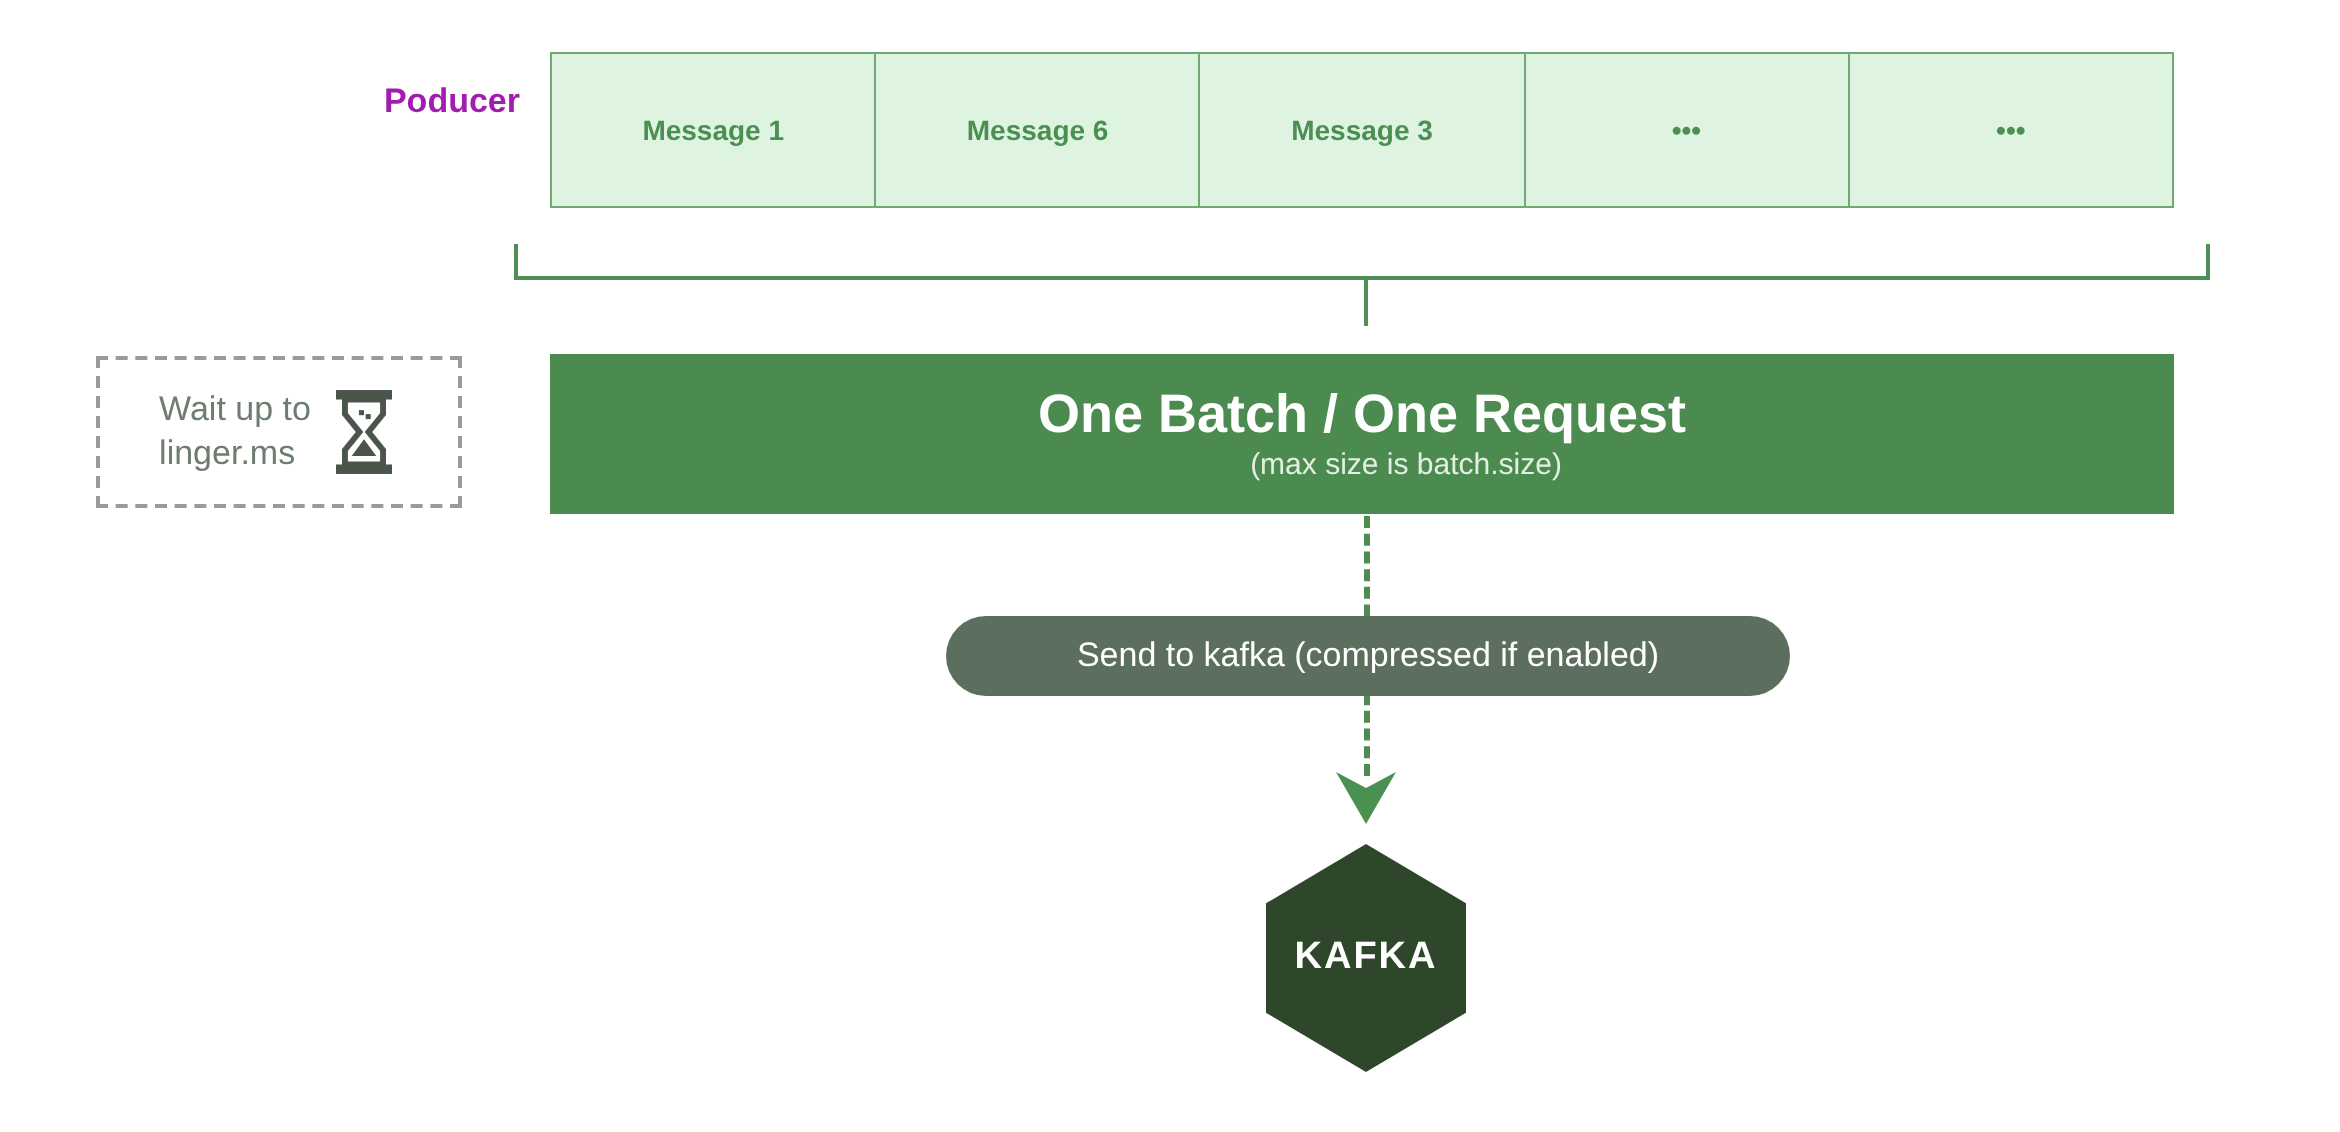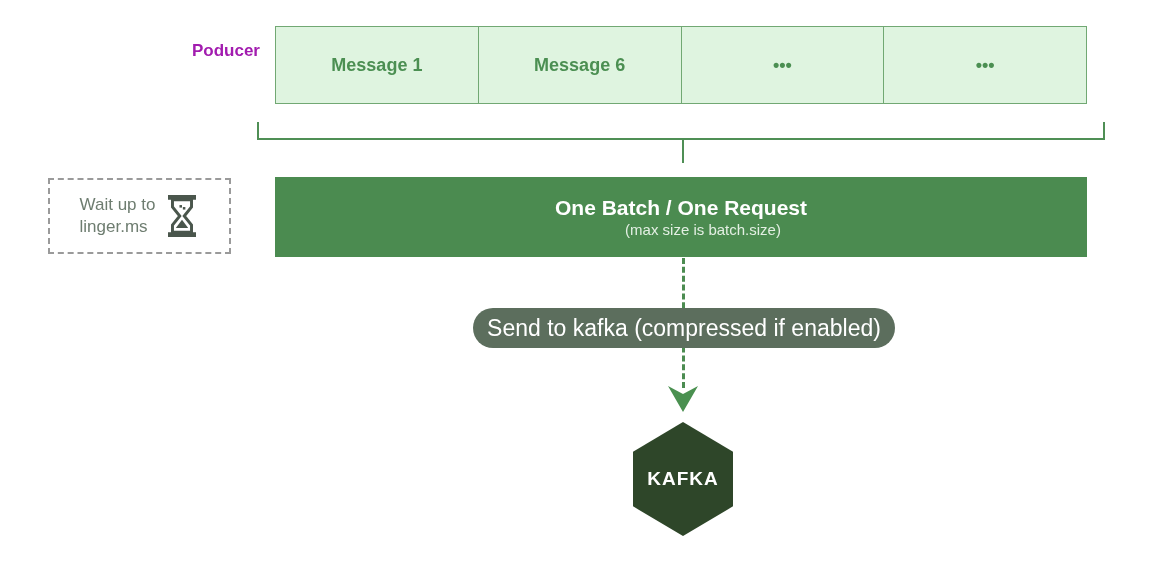--- a/index.html
+++ b/index.html
@@ -30,21 +30,21 @@
     width: 812px; height: 78px;
     display: flex;
     border: 1px solid #71a873;
     background: #dff4e0;
   }
   .message-cell {
     flex: 1 1 0;
     display: flex; align-items: center; justify-content: center;
     border-left: 1px solid #71a873;
     color: #4b8f52;
-    font-size: 18px; font-weight: bold;
+    font-size: 14px; font-weight: bold;
     background: #dff4e0;
     white-space: nowrap;
   }
   .message-cell:first-child { border-left: none; }
 
   
   .bracket {
     position: absolute;
     left: 257px; top: 122px;
     width: 848px; height: 18px;
@@ -62,21 +62,21 @@
   
   .batch-bar {
     position: absolute;
     left: 275px; top: 177px;
     width: 812px; height: 80px;
     background: #4b8b50;
     display: flex; flex-direction: column;
     align-items: center; justify-content: center;
     color: #ffffff; text-align: center;
   }
-  .batch-bar-title { font-size: 21px; font-weight: bold; line-height: 1.2; }
+  .batch-bar-title { font-size: 27px; font-weight: bold; line-height: 1.2; }
   .batch-bar-subtitle { font-size: 15px; font-weight: normal; color: #e3efe3; line-height: 1.3; margin-left: 44px; }
 
   
   .linger-box {
     position: absolute;
     left: 48px; top: 178px;
     width: 183px; height: 76px;
     border: 2px dashed #9a9a9a;
     display: flex; align-items: center; justify-content: center;
     gap: 10px;
@@ -100,21 +100,21 @@
   }
 
   
   .send-pill {
     position: absolute;
     left: 473px; top: 308px;
     width: 422px; height: 40px;
     background: #5c6e5d;
     border-radius: 20px;
     display: flex; align-items: center; justify-content: center;
-    color: #ffffff; font-size: 23px;
+    color: #ffffff; font-size: 17px;
     z-index: 2;
     white-space: nowrap;
   }
 
   
   .arrow-head {
     position: absolute;
     left: 667px; top: 386px;
     width: 32px; height: 26px;
     z-index: 2;
@@ -140,20 +140,21 @@
 
 <div class="canvas">
 
   <div class="batch-label">
     <div>Poducer</div>
   </div>
 
   <div class="messages-row">
       <div class="message-cell">Message 1</div>
       <div class="message-cell">Message 6</div>
+      <div class="message-cell">Message 3</div>
       <div class="message-cell">•••</div>
       <div class="message-cell">•••</div>
     </div>
 
   <div class="bracket"></div>
   <div class="bracket-stem"></div>
 
   <div class="batch-bar">
     <div class="batch-bar-title">One Batch / One Request</div>
     <div class="batch-bar-subtitle">(max size is batch.size)</div>

